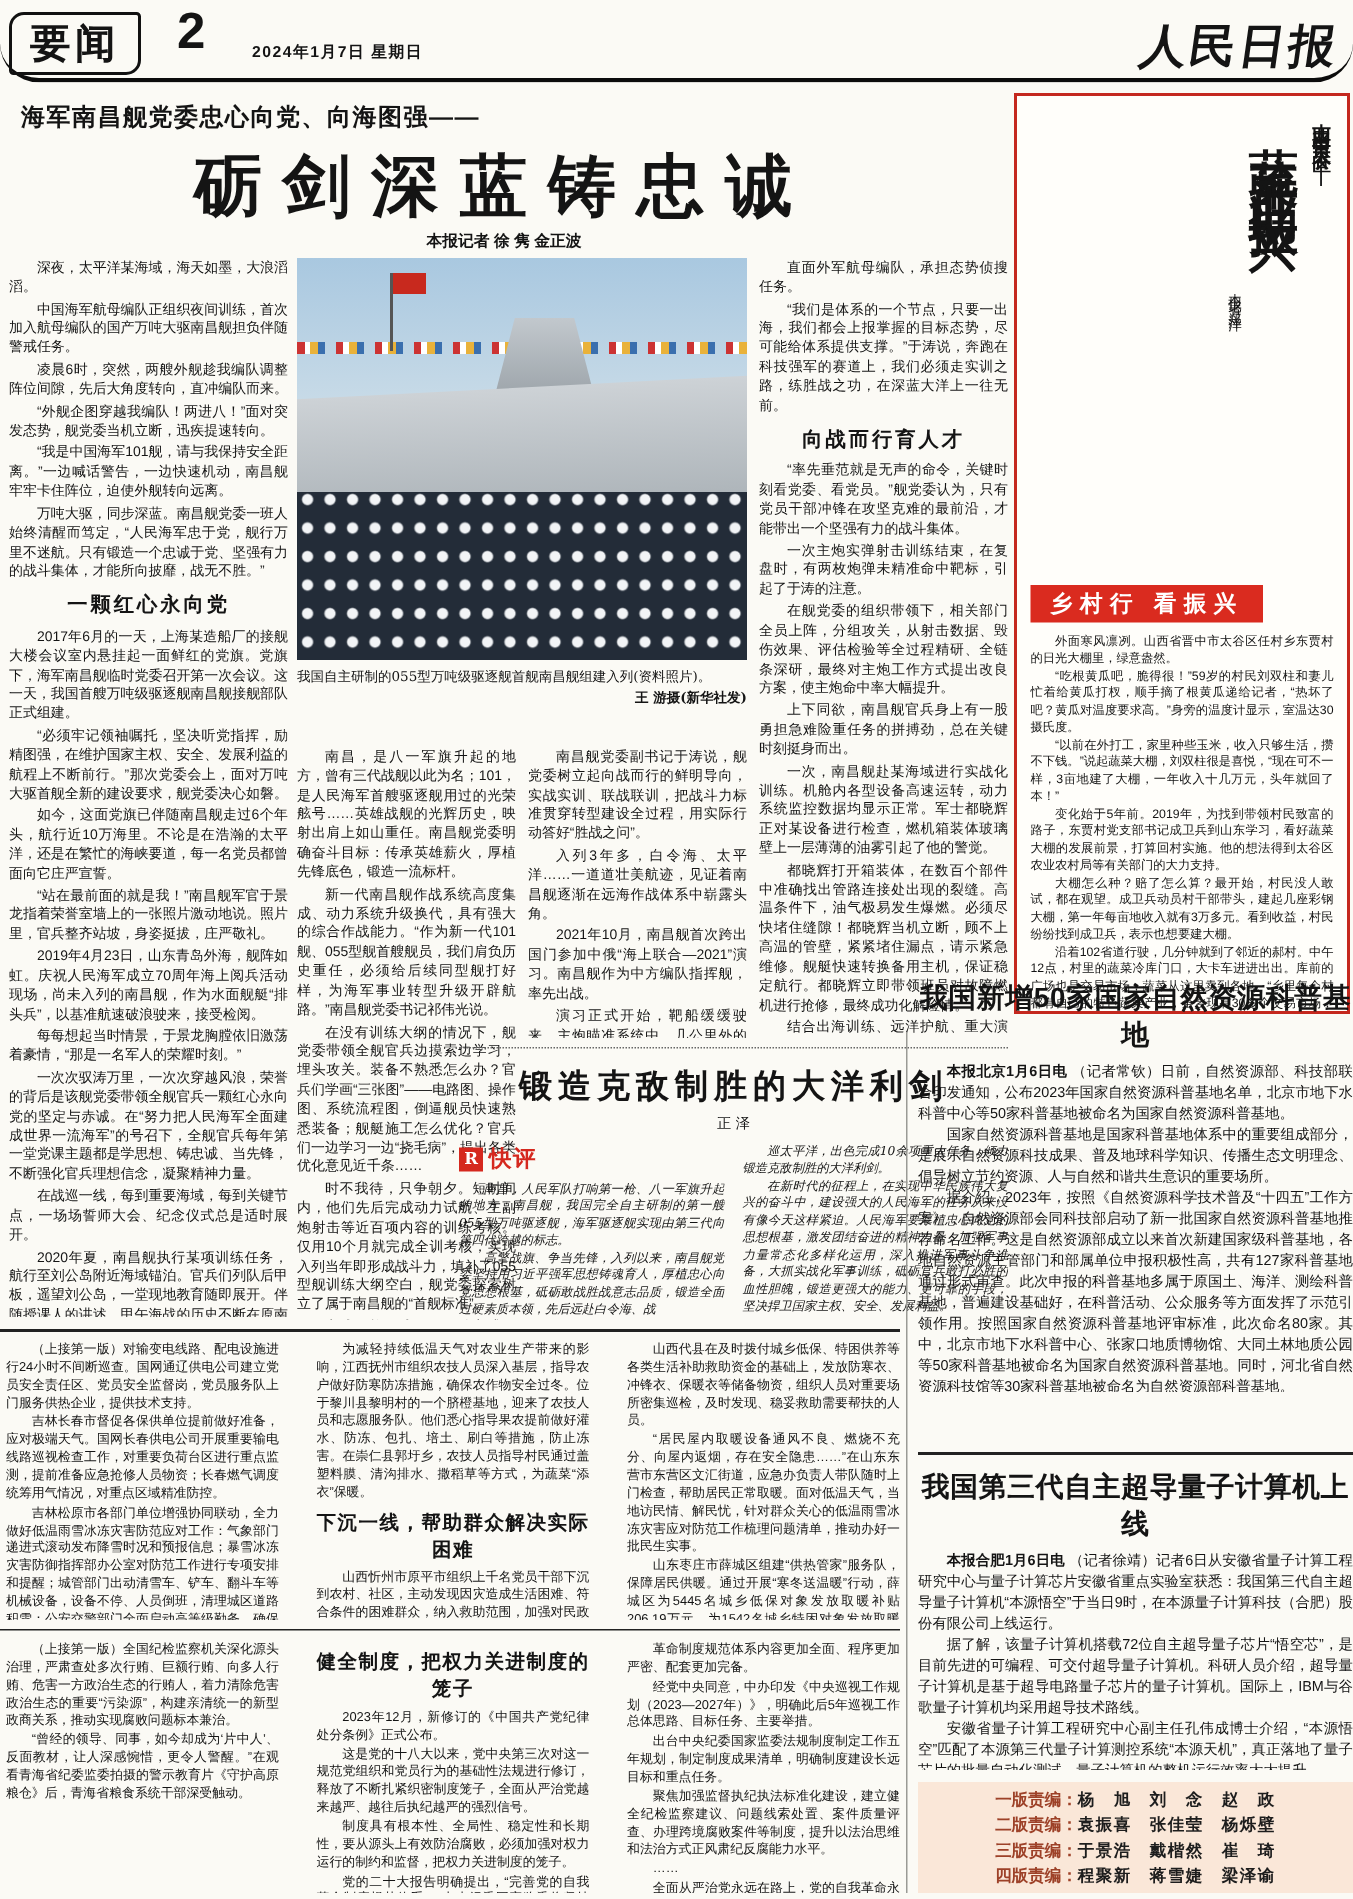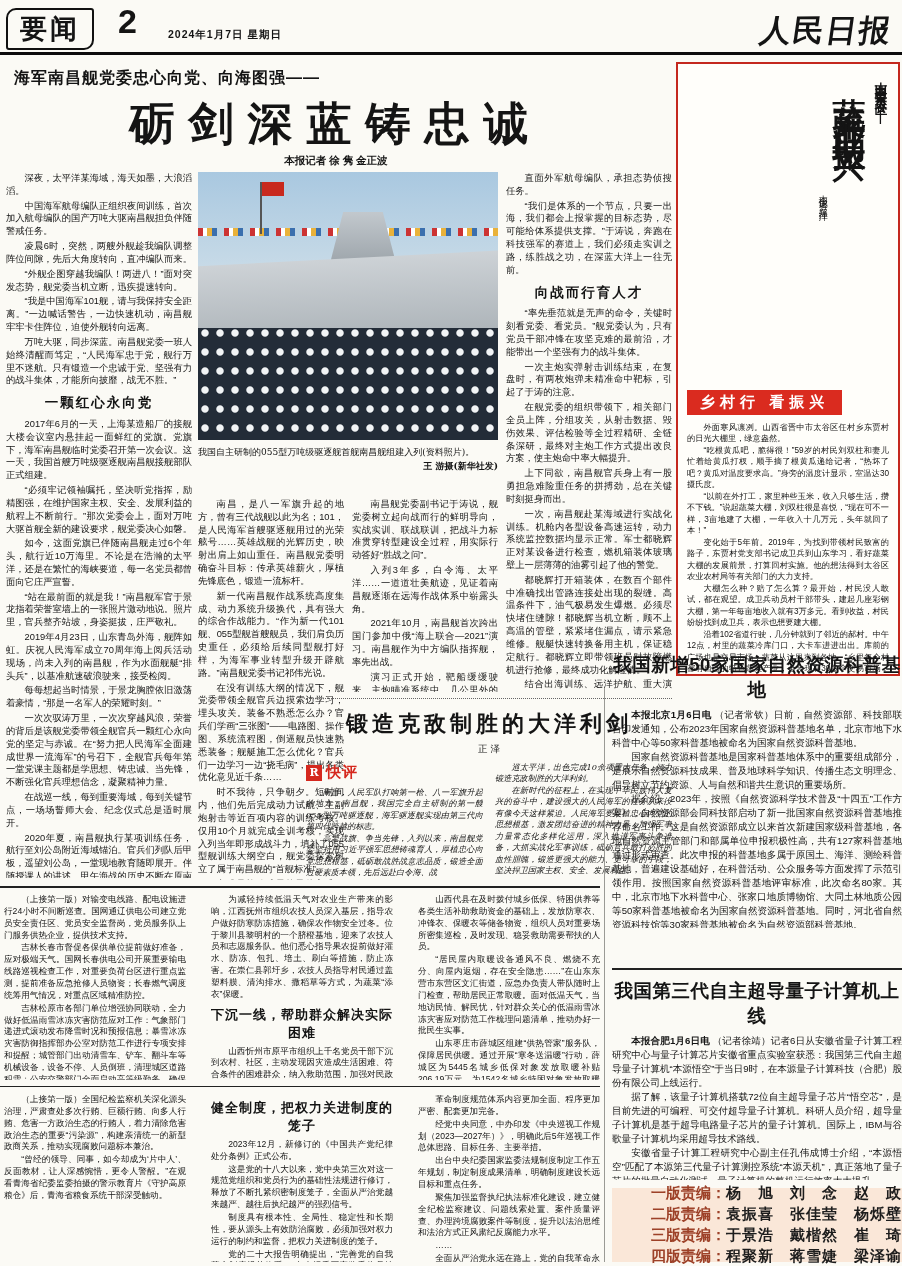--- a/index.html
+++ b/index.html
@@ -1,19 +1,19 @@
 <!DOCTYPE html>
 <html><head>
 <meta charset="utf-8">
 <style>
   html,body{margin:0;padding:0;background:#e8e8e4;}
   .page{position:relative;width:902px;height:1266px;margin:0 auto;background:#fbfaf5;
         font-family:"Liberation Sans","DejaVu Sans",sans-serif;color:#141414;overflow:hidden;}
   
-  .hdr{position:absolute;left:0;top:0;width:902px;height:52px;border-bottom:3px solid #0c0c0c;}
+  .hdr{position:absolute;left:0;top:0;width:902px;height:52px;border-bottom:3px solid #0c0c0c;border-radius:26px;}
   .yaowen{position:absolute;left:6px;top:8px;border:2.5px solid #111;border-radius:10px 3px 10px 3px;
           padding:1px 12px;font-size:27px;font-weight:bold;letter-spacing:3px;}
   .pagenum{position:absolute;left:118px;top:2px;font-size:34px;font-weight:bold;}
   .hdate{position:absolute;left:168px;top:28px;font-size:10.5px;font-weight:bold;letter-spacing:1px;}
   .masthead{position:absolute;right:10px;top:10px;font-family:"DejaVu Serif","Liberation Serif",serif;
             font-size:31px;font-weight:900;transform:skewX(-8deg);letter-spacing:2px;}
   
   .kicker{position:absolute;left:14px;top:68px;font-size:16px;font-weight:bold;letter-spacing:1px;}
   .bigtitle{position:absolute;left:0;top:94px;width:672px;text-align:center;
             font-size:45px;font-weight:700;letter-spacing:14px;}
@@ -73,21 +73,21 @@
   .rbody p{margin:0;text-indent:2em;}
   
   .rart{position:absolute;left:612px;width:290px;overflow:hidden;}
   .rart h2{margin:0 0 6px 0;text-align:center;font-size:18.5px;font-weight:900;letter-spacing:0.5px;}
   .rart .body{font-size:9.6px;line-height:1.46;text-align:justify;}
   .rart .body p{margin:0;text-indent:2em;}
   .lead-b{font-weight:bold;}
   
   .editors{position:absolute;left:612px;top:1188px;width:290px;height:74px;background:#fae7d8;
            display:flex;flex-direction:column;justify-content:center;gap:2px;}
-  .ed-row{text-align:right;font-size:15px;}
+  .ed-row{text-align:center;font-size:11px;}
   .ed-row .lab{color:#9d4128;font-weight:bold;}
   .ed-row .nm{font-weight:bold;color:#1d1d1d;letter-spacing:1px;}
 </style>
 </head>
 <body>
 
 <div class="page">
 
   <div class="hdr">
     <div class="yaowen">要闻</div>

